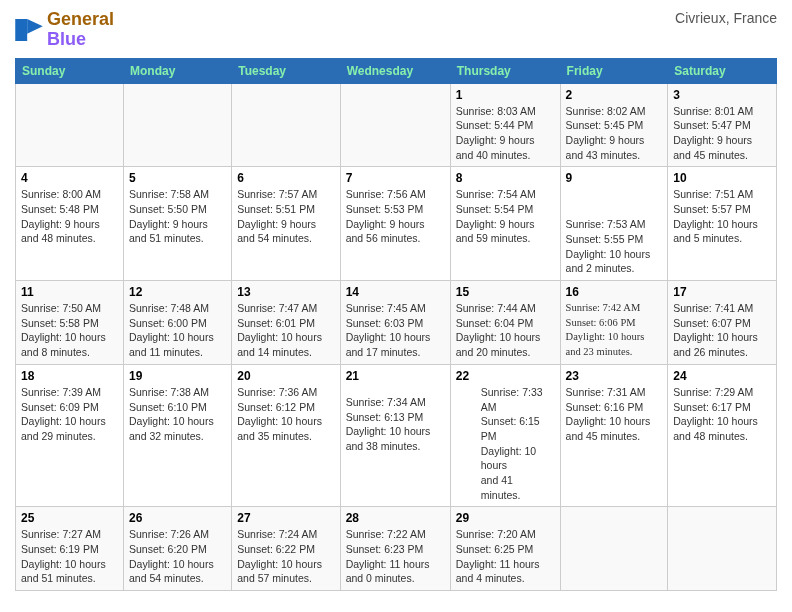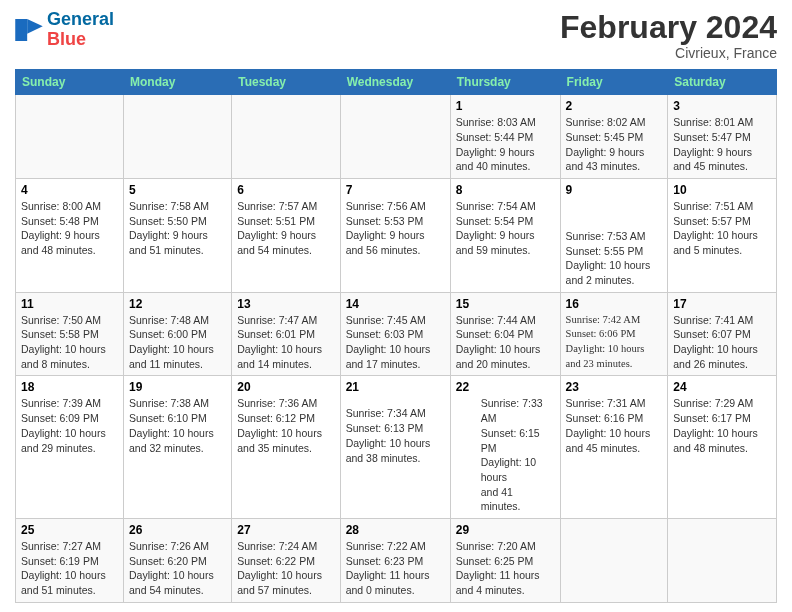--- a/index.html
+++ b/index.html
@@ -21,21 +21,21 @@
       align-items: center;
       gap: 4px;
     }
     .logo-text {
       font-size: 18px;
       font-weight: bold;
       color: #333;
       line-height: 1.1;
     }
     .logo-text span {
-      color: #0369a1;
+      color: #a16207;
     }
     .logo-icon {
       width: 28px;
       height: 22px;
     }
     .title-block {
       text-align: right;
     }
     .calendar-title {
       font-size: 32px;
@@ -94,25 +94,24 @@
 <body>
 
 <div class="header">
   <div class="logo">
     <svg class="logo-icon" viewBox="0 0 30 24">
       <rect x="0" y="0" width="13" height="24" fill="#1a6bbf"></rect>
       <polygon points="13,0 30,8 13,16" fill="#1a6bbf"></polygon>
     </svg>
     <div class="logo-text">
       <div><span>General</span></div>
-      <div style="color:#ef4444;">Blue</div>
+      <div style="color:#8b5cf6;">Blue</div>
     </div>
   </div>
   <div class="title-block">
-    <div class="calendar-title">February 2024</div>
     <div class="calendar-subtitle">Civrieux, France</div>
   </div>
 </div>
 
 <table>
   <thead>
     <tr>
     <th>Sunday</th>
         <th>Monday</th>
         <th>Tuesday</th>

